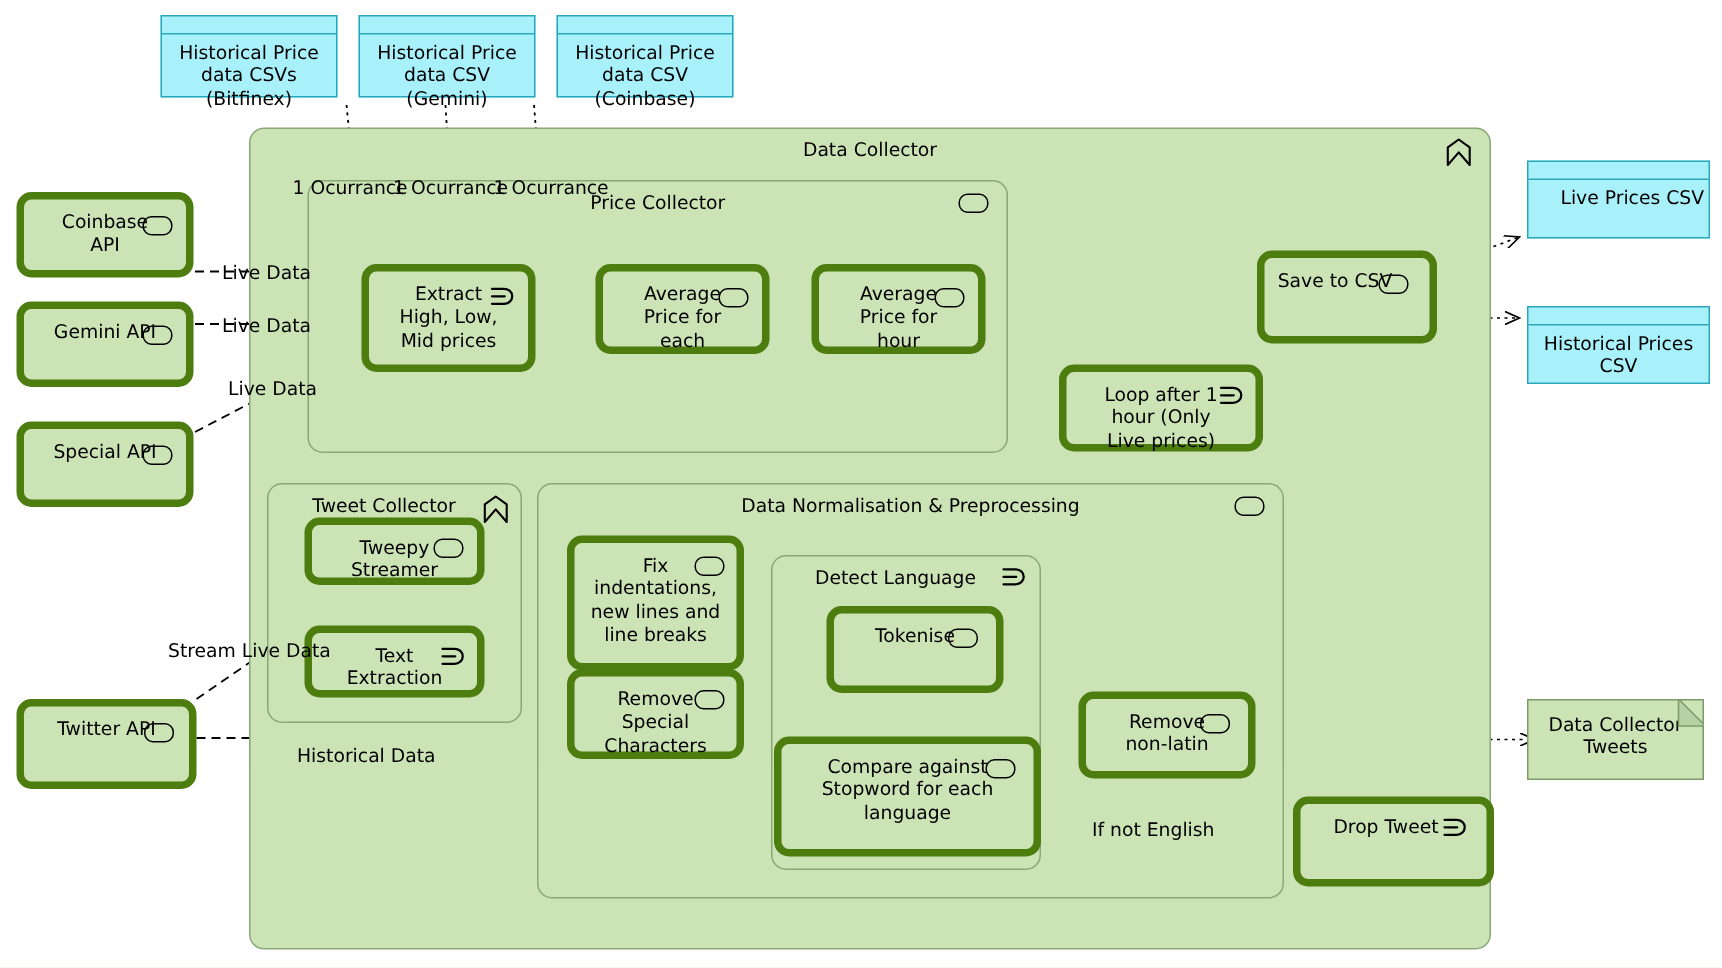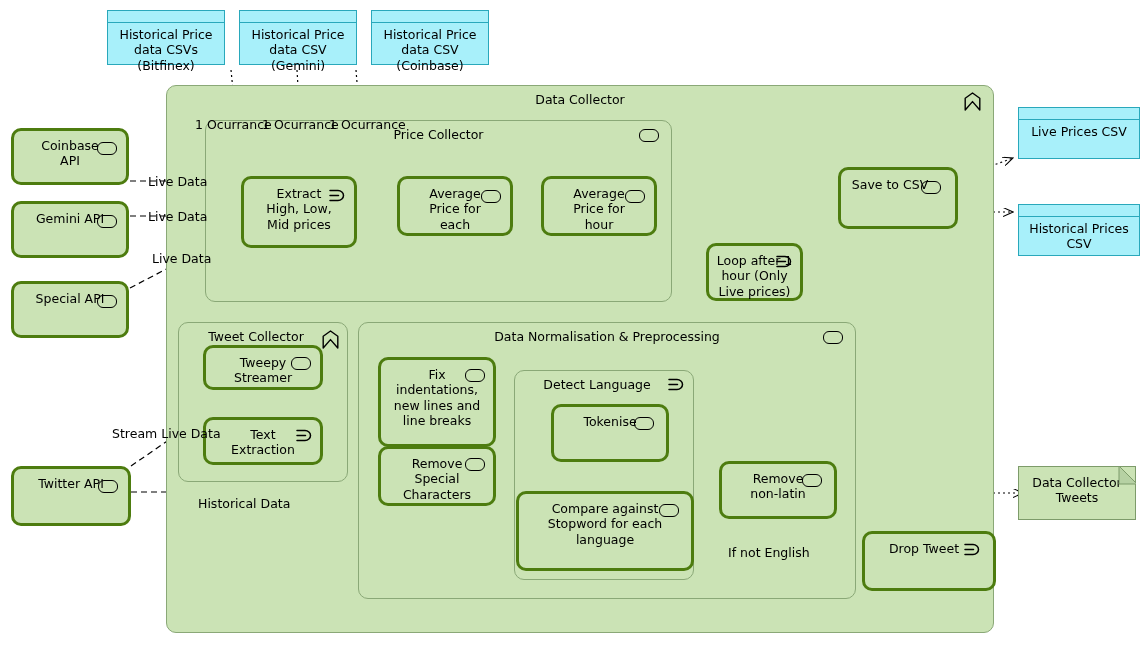--- a/index.html
+++ b/index.html
@@ -11,21 +11,21 @@
   #canvas{
     position:relative;
     width:1148px;height:645px;
     background:#ffffff;
     overflow:hidden;
   }
   
   .node{
     position:absolute;
     box-sizing:border-box;
-    border:3px solid #4d7c0f;
+    border:5px solid #4d7c0f;
     background:#cbe3b5;
     border-radius:10px;
     font-size:12.5px;
     color:#000;
     line-height:1.22;
   }
   .node .lbl{
     position:absolute;
     left:6px;right:6px;
     text-align:center;
@@ -245,21 +245,21 @@
 Price for
 hour</div>
     <div class="ico proc" style="right:9px;top:11px;"></div>
   </div>
 
   <div class="node topnode" style="left:838px;top:167px;width:120px;height:62px;">
     <div class="lbl" style="text-align:center;padding-right:16px;">Save to CSV</div>
     <div class="ico proc" style="right:14px;top:11px;"></div>
   </div>
 
-  <div class="node topnode" style="left:706px;top:243px;width:97px;height:58px;">
+  <div class="node topnode" style="left:706px;top:243px;width:136px;height:58px;">
     <div class="lbl">Loop after 1
 hour (Only
 Live prices)</div>
     <div class="ico func" style="right:7px;top:9px;">
       <svg width="20" height="13" viewBox="0 0 20 13">
         <path d="M2,1.5 L10,1.5 A5.5,5 0 0 1 10,11.5 L2,11.5 M2,6.5 L10.5,6.5" fill="none" stroke="#000" stroke-width="1.5" stroke-linecap="round"></path>
       </svg>
     </div>
   </div>
 
@@ -337,21 +337,21 @@
 
   <div class="node topnode" style="left:862px;top:531px;width:134px;height:60px;">
     <div class="lbl" style="padding-right:10px;">Drop Tweet</div>
     <div class="ico func" style="right:12px;top:9px;">
       <svg width="20" height="13" viewBox="0 0 20 13">
         <path d="M2,1.5 L10,1.5 A5.5,5 0 0 1 10,11.5 L2,11.5 M2,6.5 L10.5,6.5" fill="none" stroke="#000" stroke-width="1.5" stroke-linecap="round"></path>
       </svg>
     </div>
   </div>
 
-  <div class="dataobj" style="left:1018px;top:107px;width:122px;height:52px;">
+  <div class="dataobj" style="left:1018px;top:107px;width:122px;height:52px;text-align:right;">
     <div class="bar"></div>
     <div class="dtxt">Live Prices CSV</div>
   </div>
   <div class="dataobj" style="left:1018px;top:204px;width:122px;height:52px;">
     <div class="bar"></div>
     <div class="dtxt">Historical Prices
 CSV</div>
   </div>
 
   <div class="deliverable" style="left:1018px;top:466px;width:118px;height:54px;">

